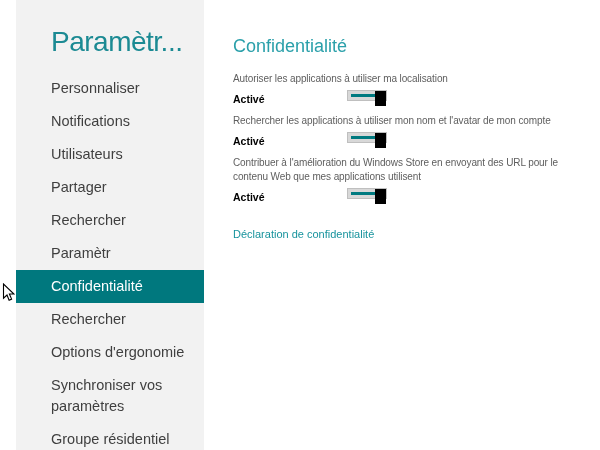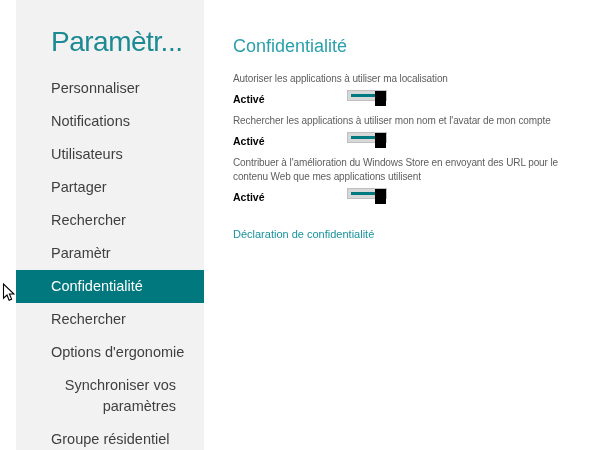--- a/index.html
+++ b/index.html
@@ -46,21 +46,20 @@
   .nav li.selected {
     background: #00787e;
     color: #ffffff;
   }
   .nav li.multiline {
     height: 54px;
     line-height: 21px;
     padding-top: 6px;
     padding-right: 28px;
     white-space: normal;
-    text-align: right;
   }
 
   
   .main {
     position: absolute;
     left: 233px; top: 0;
     width: 367px;
   }
   .page-heading {
     margin-top: 36px;

